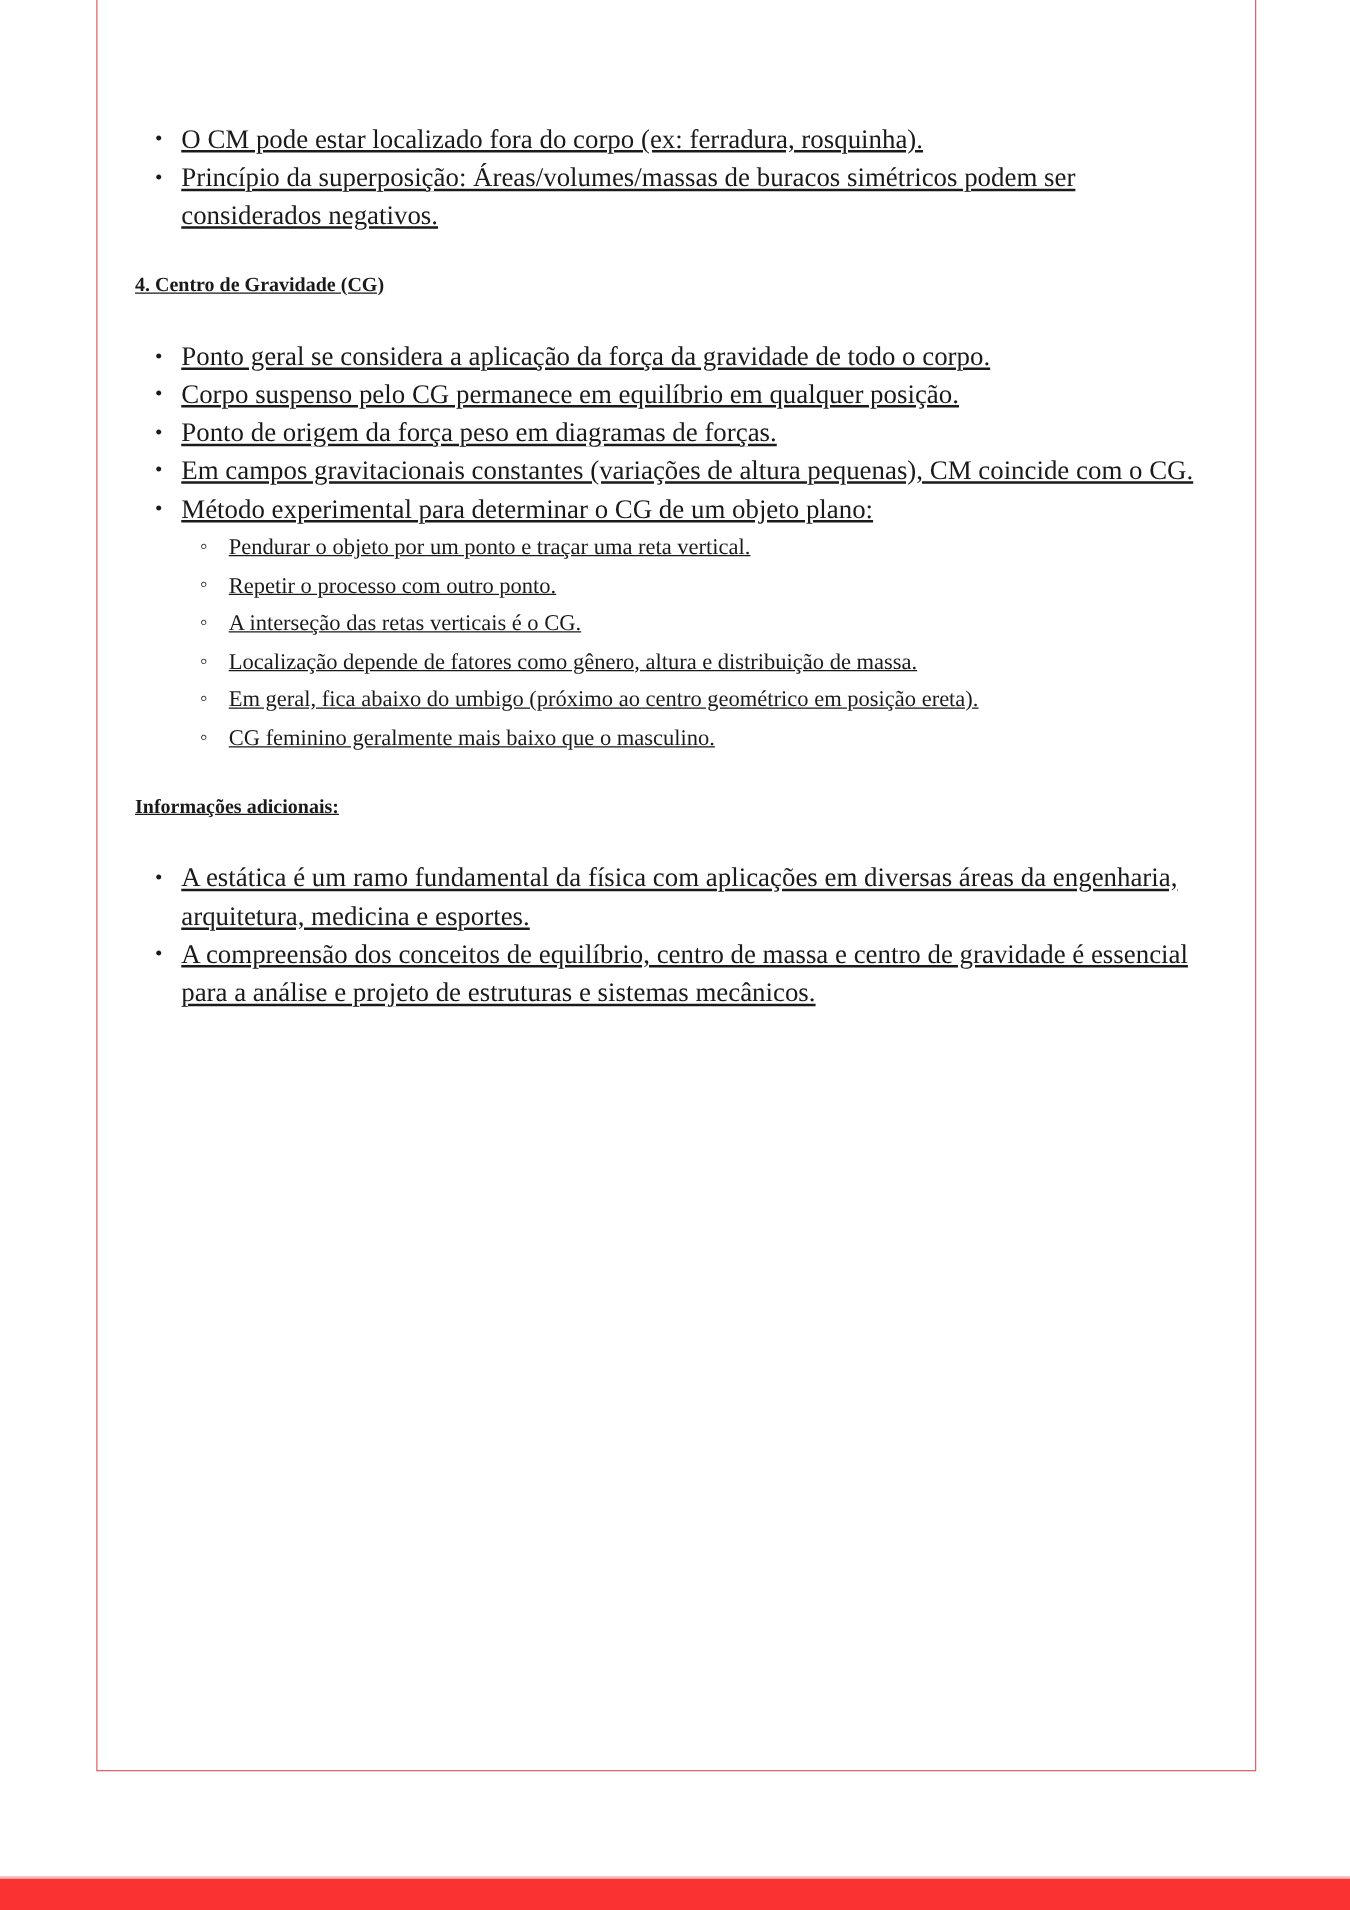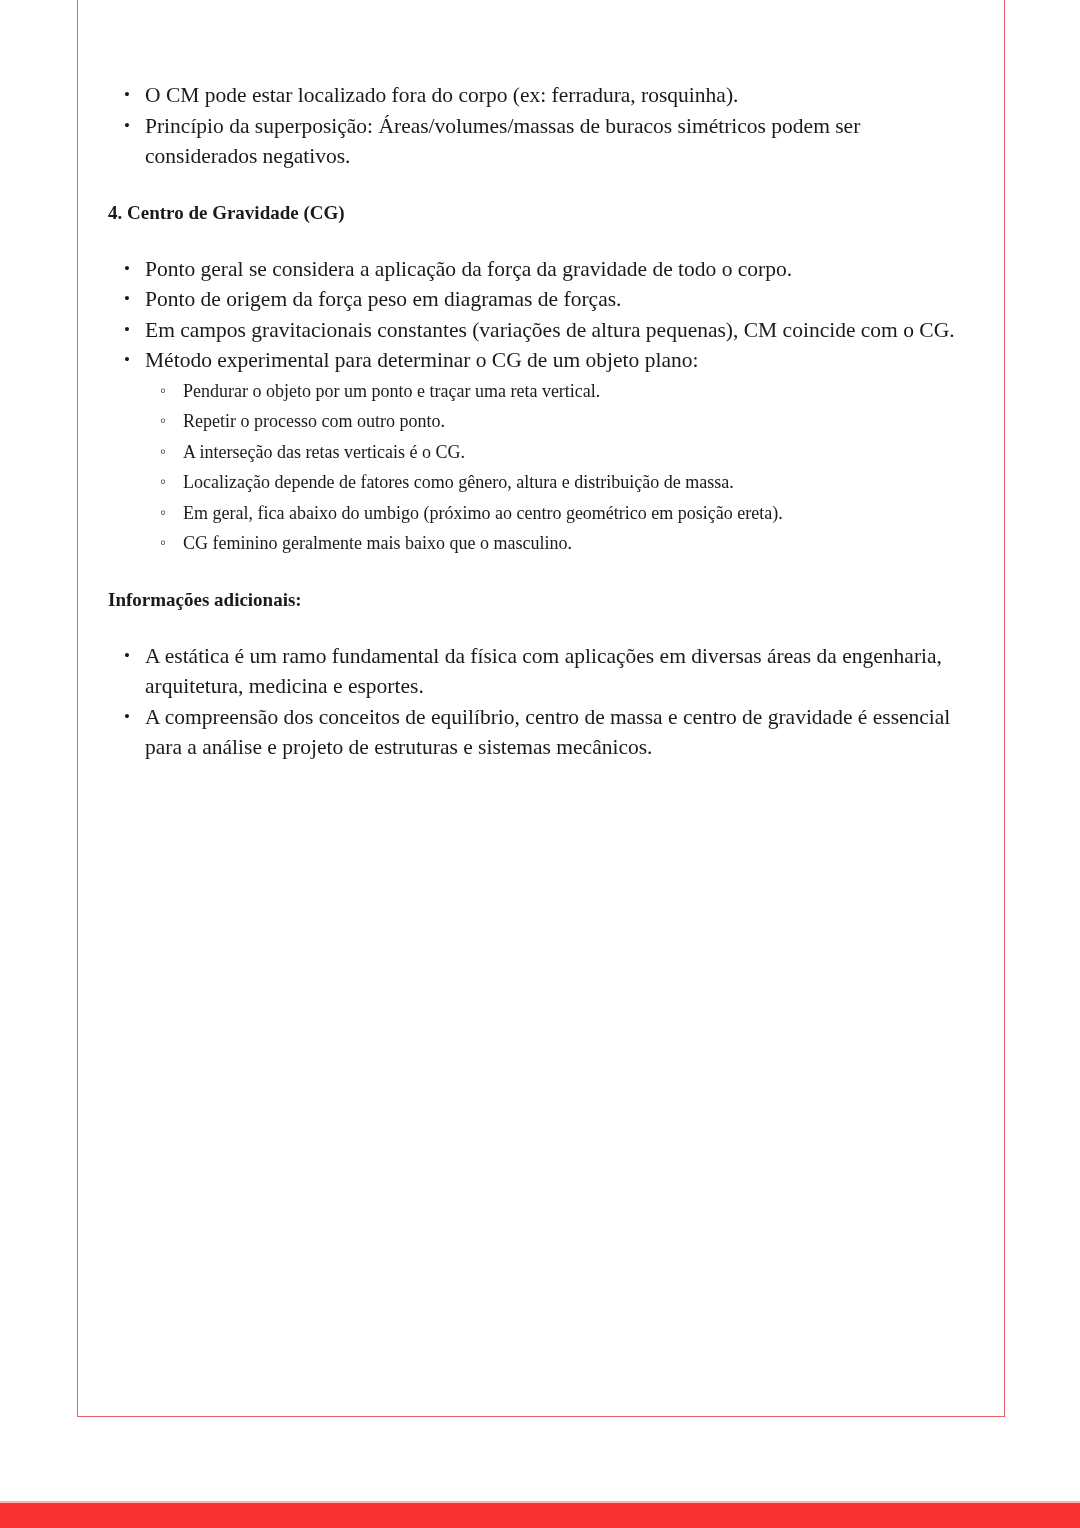--- a/index.html
+++ b/index.html
@@ -44,22 +44,23 @@
     right: 0;
     top: 1501px;
     height: 2px;
     background: #f8b8b8;
   }
 
   
   #content {
     position: absolute;
     left: 108px;
-    top: 80px;
+    top: 96px;
     width: 862px;
+    text-decoration: underline;
   }
 
   ul.lvl1 {
     list-style: none;
     margin: 0;
     padding: 0;
   }
   ul.lvl1 > li {
     position: relative;
     padding-left: 37px;
@@ -94,21 +95,21 @@
     left: 15px;
     top: 0;
     font-size: 17px;
     line-height: 30.5px;
     color: #1a1a1a;
   }
 
   .txt { display: block; }
 
   h2.section-heading {
-    font-size: 19px;
+    font-size: 16px;
     line-height: 30px;
     font-weight: bold;
     margin: 0;
     padding: 0;
   }
 
   .gap-before-heading { height: 26px; }
   .gap-after-heading  { height: 26px; }
 </style>
 </head>
@@ -129,20 +130,23 @@
 
   <div class="gap-before-heading"></div>
 
   <h2 class="section-heading">4. Centro de Gravidade (CG)</h2>
 
   <div class="gap-after-heading"></div>
 
   <ul class="lvl1">
     <li>
         <span class="txt">Ponto geral se considera a aplicação da força da gravidade de todo o corpo.</span>
+      </li>
+    <li>
+        <span class="txt">Corpo suspenso pelo CG permanece em equilíbrio em qualquer posição.</span>
       </li>
     <li>
         <span class="txt">Ponto de origem da força peso em diagramas de forças.</span>
       </li>
     <li>
         <span class="txt">Em campos gravitacionais constantes (variações de altura pequenas), CM coincide com o CG.</span>
       </li>
     <li>
       <span class="txt">Método experimental para determinar o CG de um objeto plano:</span>
       <ul class="lvl2">

